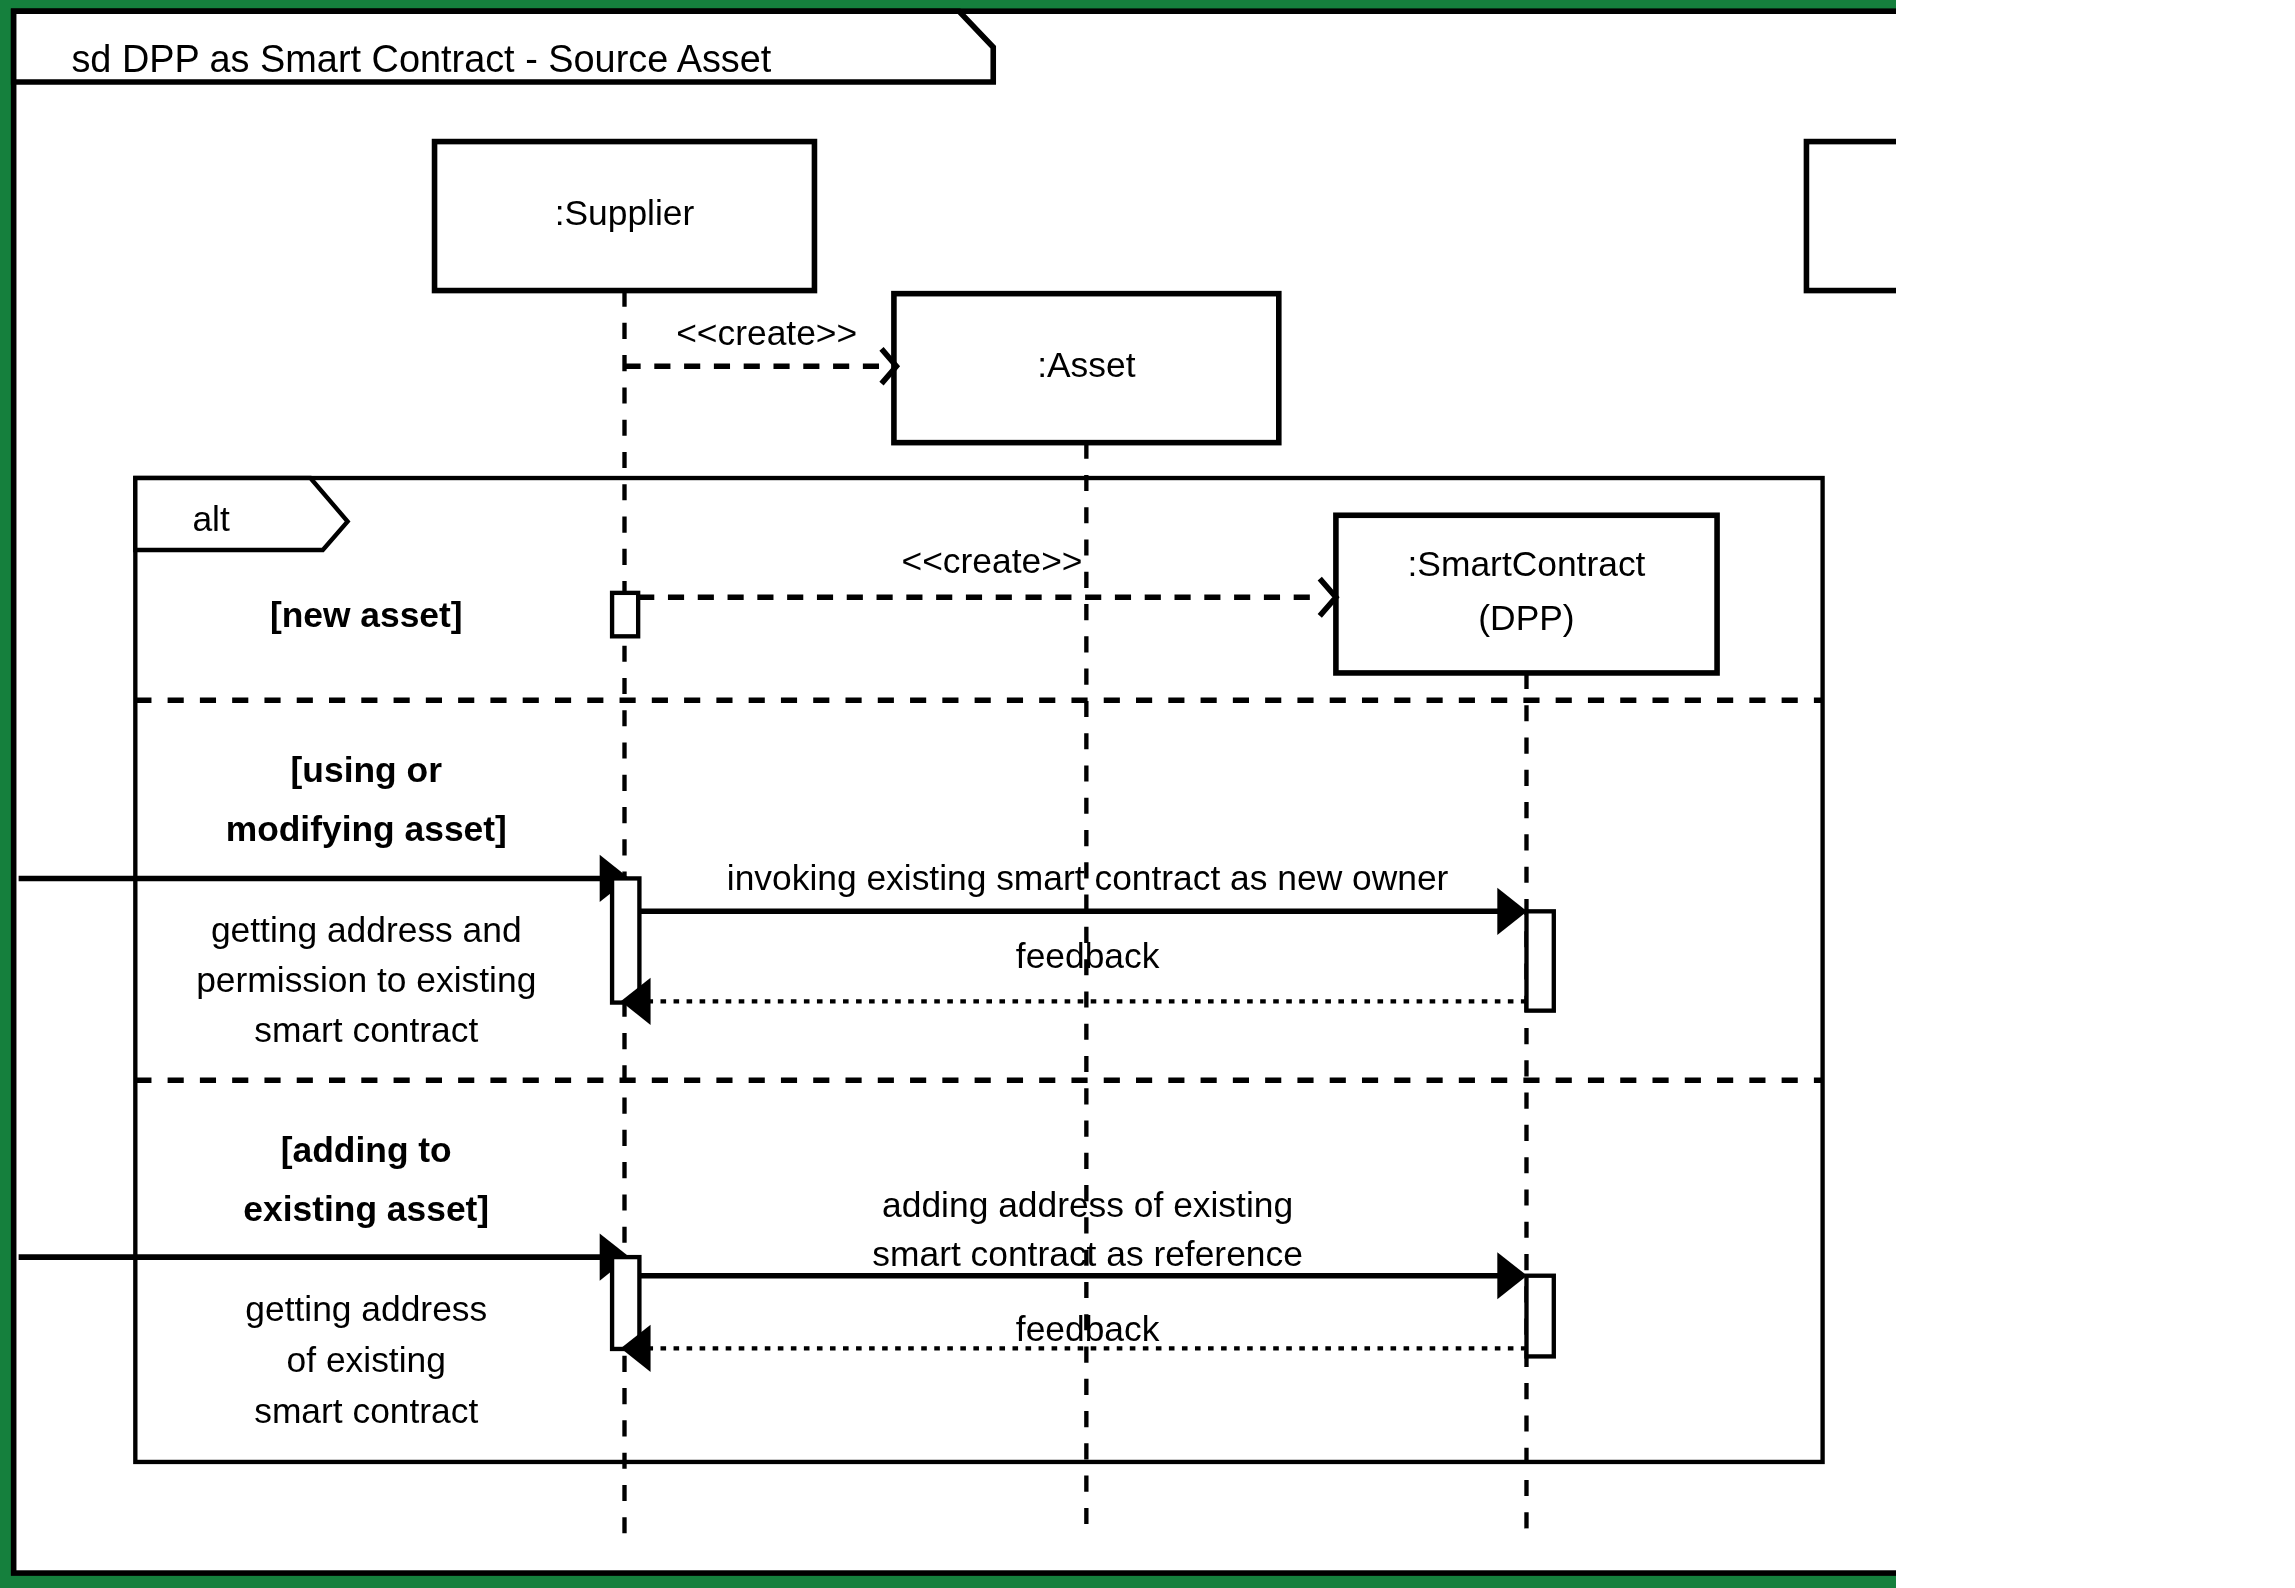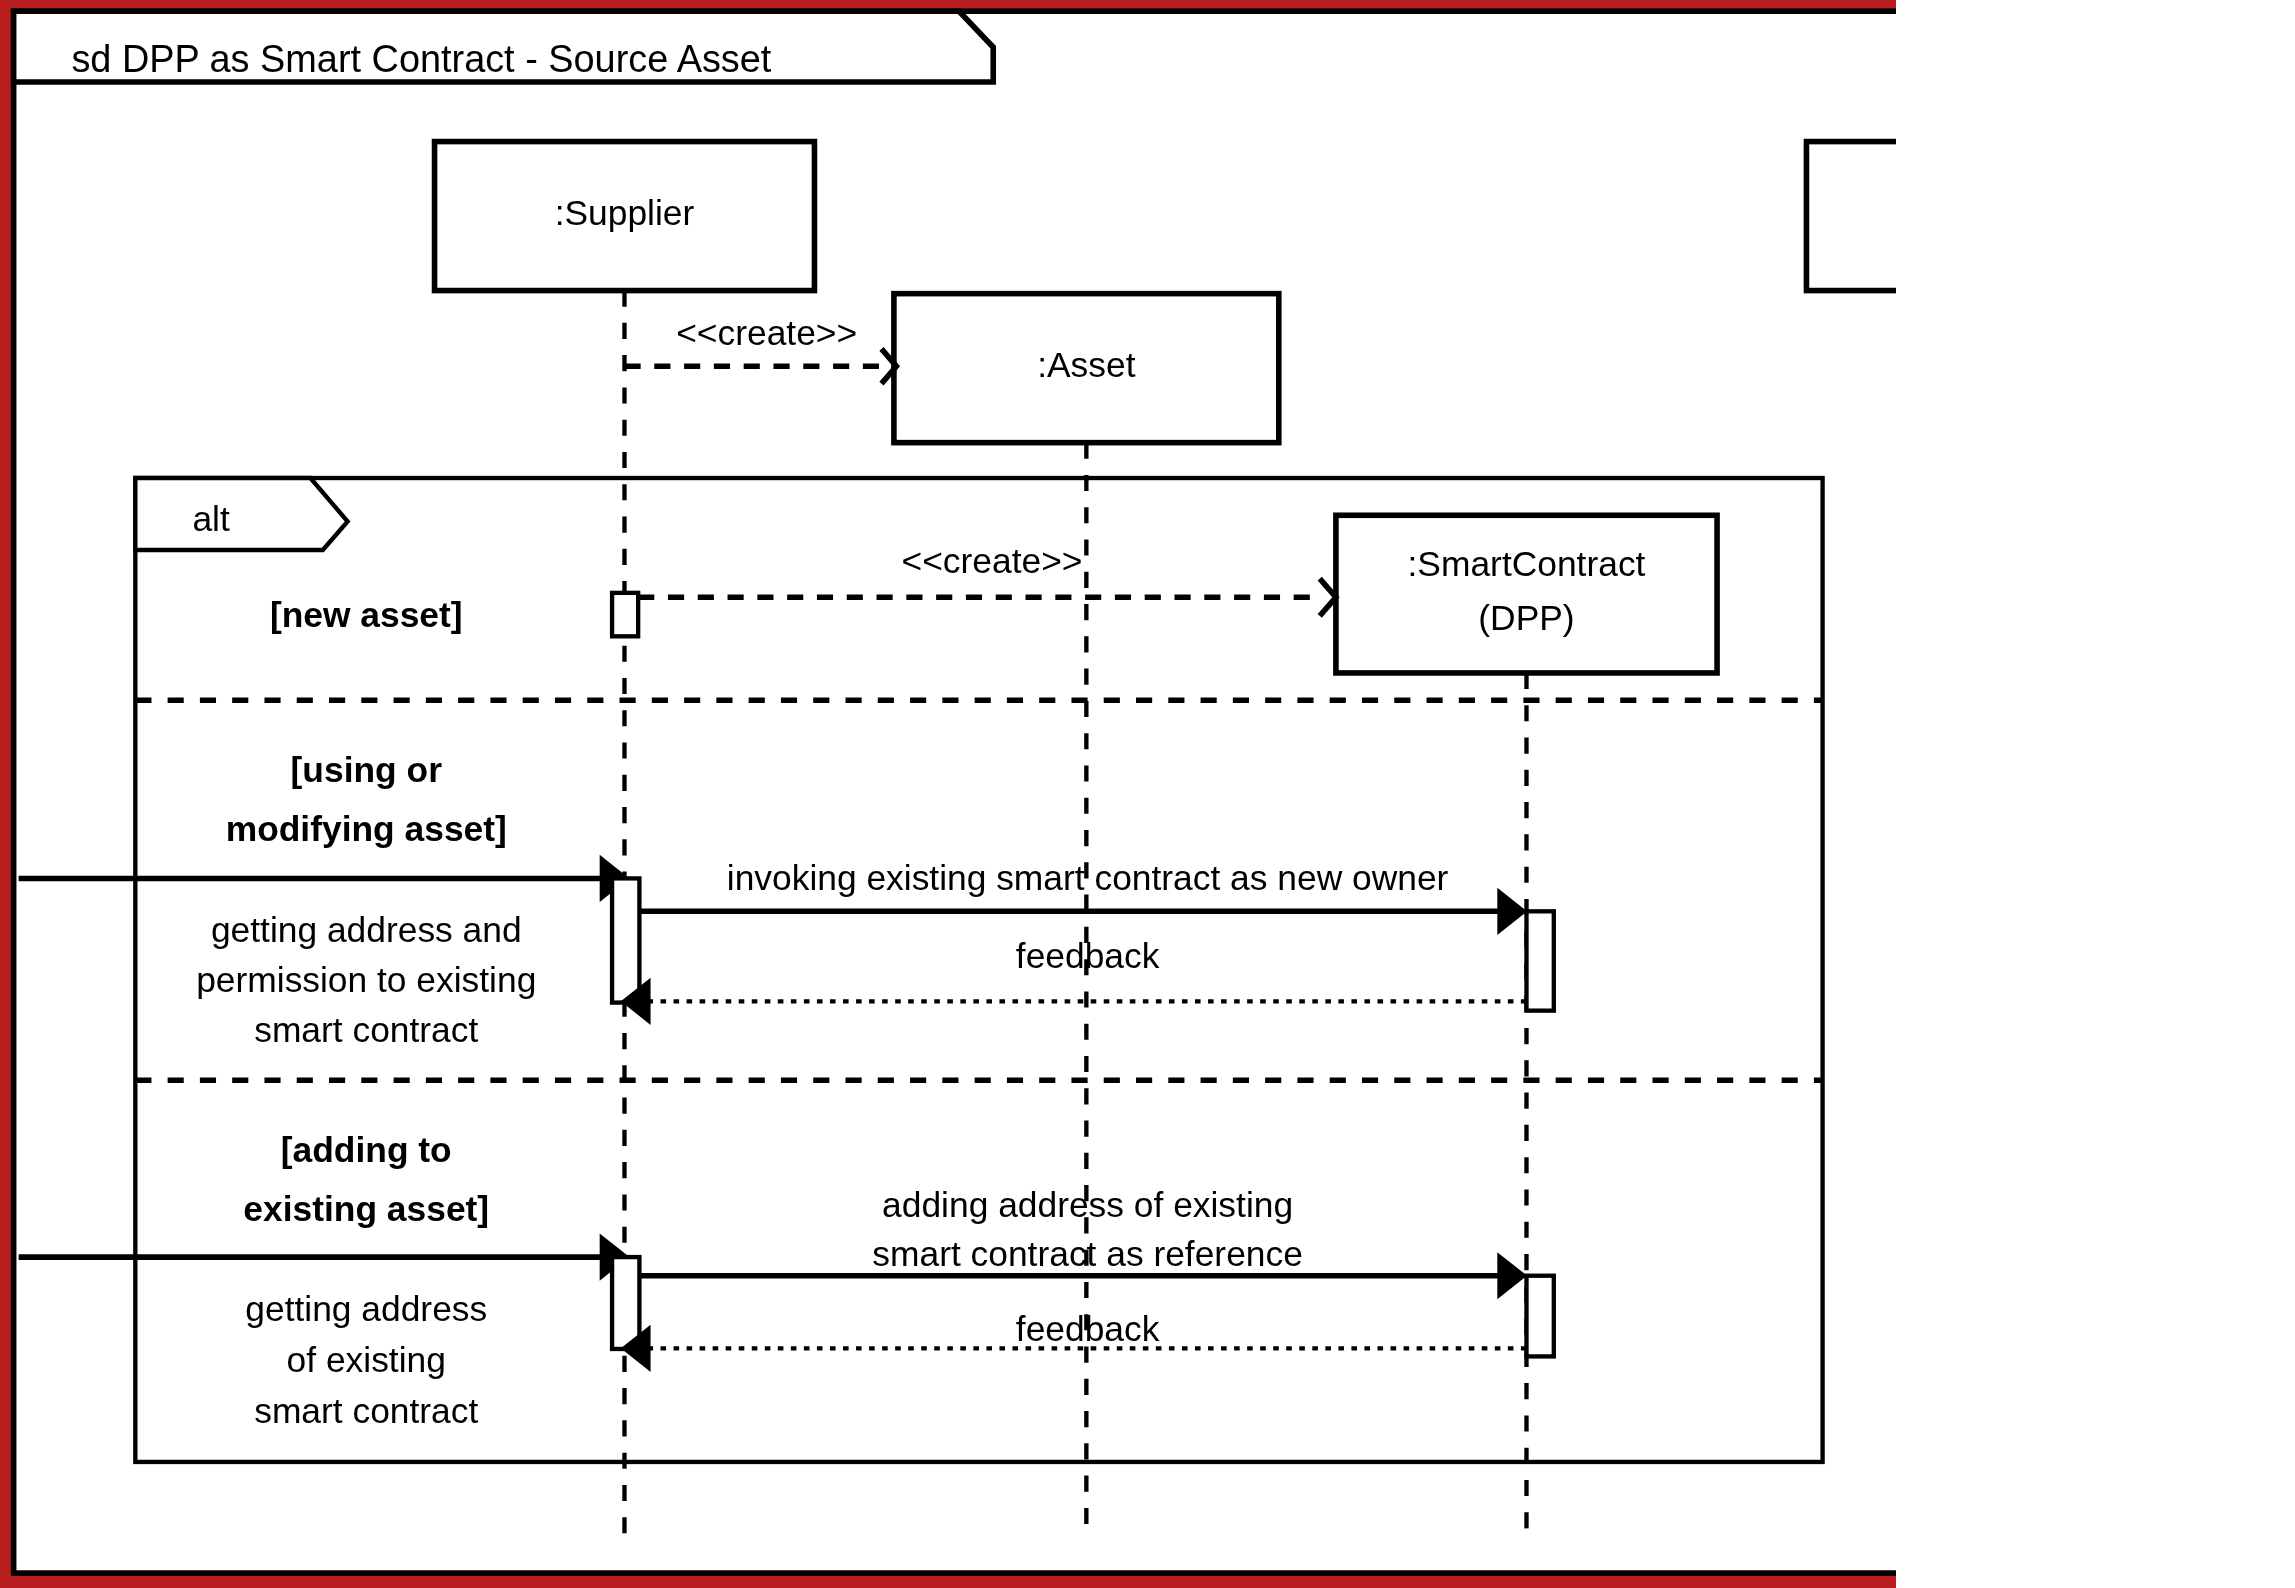--- a/index.html
+++ b/index.html
@@ -4,21 +4,21 @@
 <style>
   html, body {
     margin: 0;
     padding: 0;
     background: #ffffff;
   }
   #canvas {
     position: relative;
     width: 1896px;
     height: 1588px;
-    background: #b91c1c;
+    background: #15803d;
     font-family: "Liberation Sans", sans-serif;
     overflow: hidden;
     text-decoration: underline;
   }
   svg.layer {
     position: absolute;
     top: 0;
     left: 0;
     width: 2295px;
     height: 1588px;

